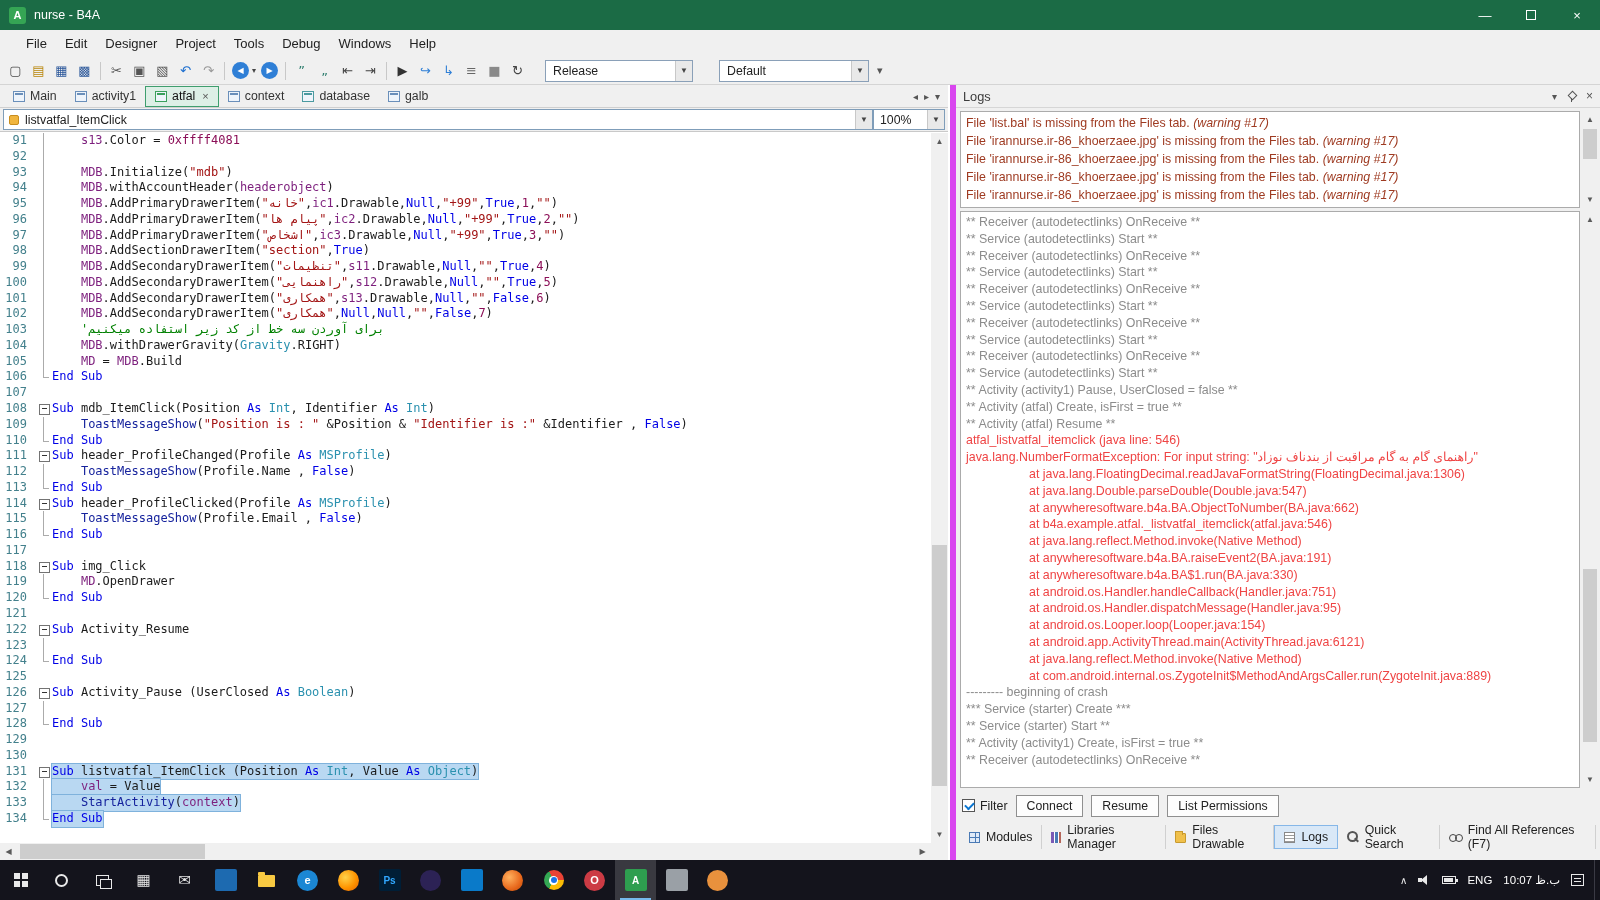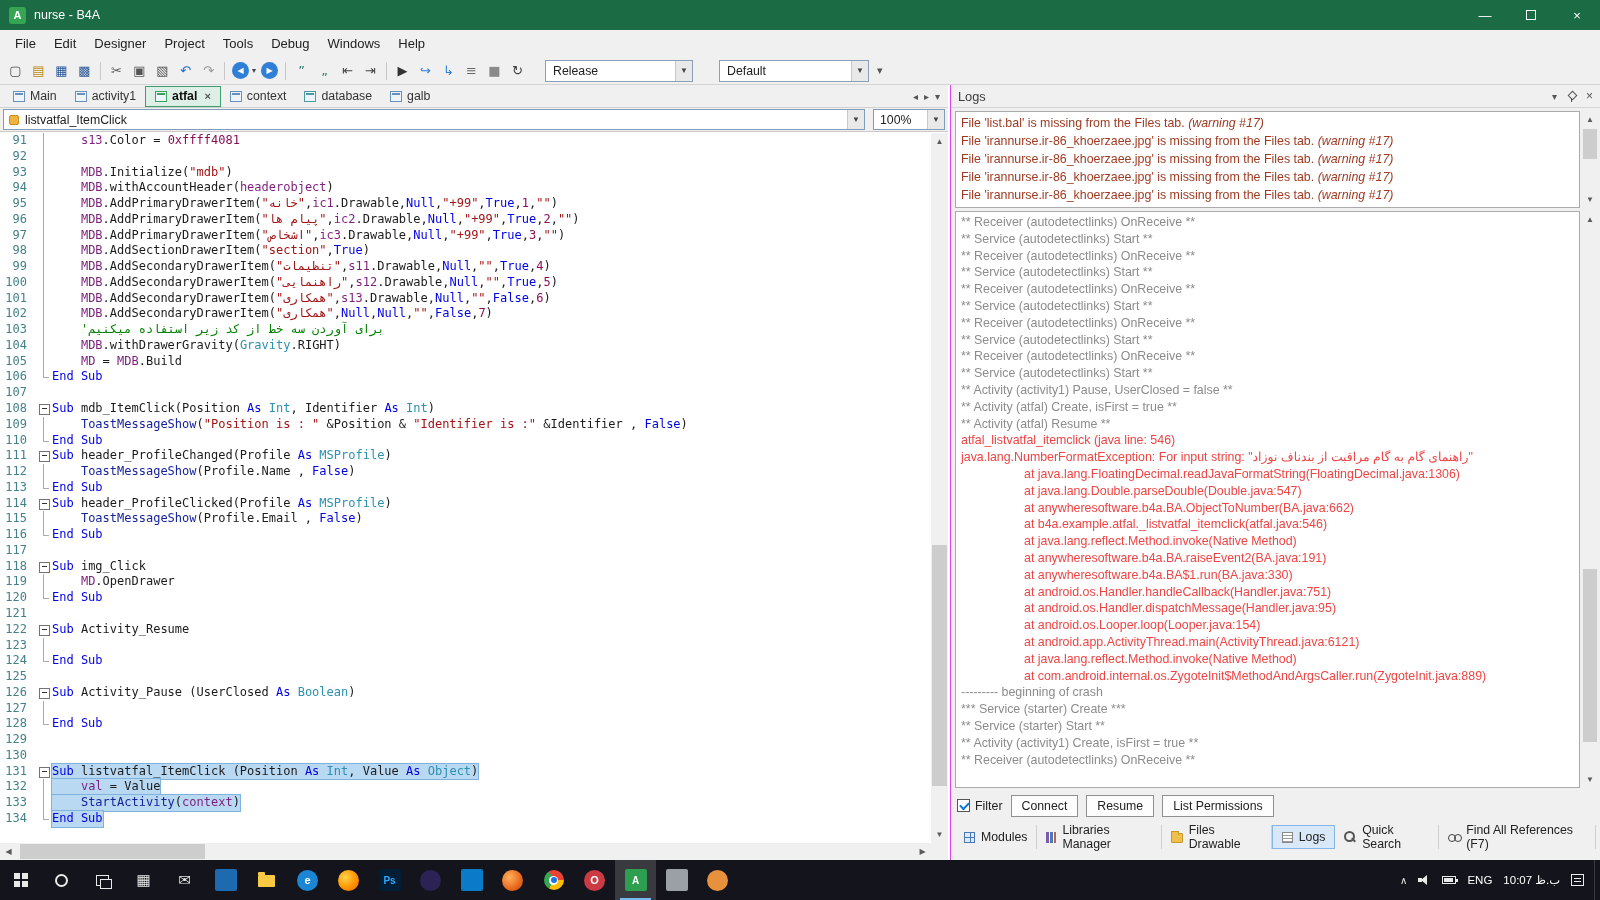--- a/index.html
+++ b/index.html
@@ -9,52 +9,52 @@
 
   
   .titlebar{position:absolute;top:0;left:0;right:0;height:30px;background:#1b6b45;display:flex;align-items:center;color:#fff}
   .app-badge{width:17px;height:17px;margin:0 8px 0 9px;background:#35a554;border-radius:3px;display:flex;align-items:center;justify-content:center;font-size:11px;font-weight:bold;color:#fff}
   .win-title{font-size:12.5px;color:#ffffff}
   .win-controls{margin-left:auto;display:flex;height:100%}
   .wc{width:46px;height:100%;display:flex;align-items:center;justify-content:center;font-size:13px;color:#fff}
   .wc .maxbox{width:10px;height:10px;border:1px solid #fff}
 
   
-  .menubar{position:absolute;top:30px;left:0;right:0;height:27px;background:#f0f0f0;display:flex;align-items:center;padding-left:6px}
+  .menubar{position:absolute;top:30px;left:0;right:0;height:27px;background:#f0f0f0;display:flex;align-items:center;padding-left:17px}
   .menu-item{padding:0 9px;font-size:13px;color:#222;height:100%;display:flex;align-items:center}
 
   
   .toolbar{position:absolute;top:57px;left:0;right:0;height:28px;background:#f0f0f0;border-bottom:1px solid #d4d4d4;display:flex;align-items:center;padding-left:4px}
   .tb-icons{display:flex;align-items:center}
   .tb-btn{width:23px;height:23px;border:none;background:transparent;font-size:13px;display:flex;align-items:center;justify-content:center;font-family:"DejaVu Sans",sans-serif}
   .tb-circle{width:17px;height:17px;margin:0 3px;border:none;border-radius:50%;background:#2f7fd6;color:#fff;font-size:8px;display:flex;align-items:center;justify-content:center}
   .tb-caret{font-size:8px;color:#444;margin-right:2px}
   .tb-sep{width:1px;height:18px;background:#c8c8c8;margin:0 4px}
   .combo{display:flex;align-items:center;height:22px;background:#fff;border:1px solid #8aa0b8;font-size:12.3px;color:#222;padding-left:7px;position:relative}
   .combo .dd{margin-left:auto;width:17px;height:100%;display:flex;align-items:center;justify-content:center;background:#e9e9e9;border-left:1px solid #c8c8c8;font-size:8px;color:#444}
   .combo.release{width:148px;margin-left:16px}
   .combo.profile{width:150px;margin-left:26px}
   .tb-extra{margin-left:8px;font-size:11px;color:#555;border:none;background:transparent}
 
   
   .main{position:absolute;top:85px;left:0;right:0;bottom:40px}
   .left{position:absolute;left:0;top:0;width:948px;bottom:0;background:#fff}
-  .right{position:absolute;left:950px;right:0;top:0;bottom:0;background:#f0f0f0;border-left:1px solid #d946ef}
+  .right{position:absolute;left:950px;right:0;top:0;bottom:0;background:#f0f0f0;border-left:6px solid #d946ef}
 
   
   .tabbar{position:absolute;top:0;left:0;right:0;height:23px;background:#f0f0f0;border-bottom:1px solid #d0d0d0;display:flex;align-items:center;padding-left:4px}
   .tab{display:flex;align-items:center;gap:5px;padding:0 9px;height:21px;font-size:12.3px;color:#333}
-  .tab.active{background:#ddefe6;border:1px solid #3f9e6e;font-weight:bold;color:#111}
+  .tab.active{background:#ddefe6;border:1px solid #3f9e6e;font-weight:normal;color:#111}
   .tabicon{position:relative;width:12px;height:11px;border:1px solid var(--tc,#6a8fba);background:#eef4fb;flex:0 0 12px}
   .tabicon::before{content:"";position:absolute;top:1px;left:1px;right:1px;height:2px;background:var(--tc,#6a8fba)}
   .tab-close{font-size:11px;color:#555;margin-left:2px}
   .tabbar-ctrl{margin-left:auto;display:flex;align-items:center;gap:6px;padding-right:8px;color:#555;font-size:10px}
 
   
-  .code-header{position:absolute;top:23px;left:0;right:0;height:23px;background:#f0f0f0;display:flex;gap:8px;padding:1px 3px;align-items:flex-start}
+  .code-header{position:absolute;top:23px;left:0;right:0;height:23px;background:#f0f0f0;display:flex;gap:0;padding:1px 3px;align-items:flex-start}
   .member-combo{flex:1;height:21px;background:#fff;border:1px solid #7f9db9;display:flex;align-items:center;gap:6px;padding-left:5px;font-size:12.3px;color:#222;position:relative}
   .member-icon{width:10px;height:10px;background:#f0b53e;border:1px solid #c88d1e;border-radius:2px;flex:0 0 10px}
   .member-combo .dd,.zoom-combo .dd{margin-left:auto;width:17px;height:100%;display:flex;align-items:center;justify-content:center;background:#e9e9e9;border-left:1px solid #c8c8c8;font-size:8px;color:#444}
   .zoom-combo{width:72px;height:21px;background:#fff;border:1px solid #7f9db9;display:flex;align-items:center;padding-left:6px;font-size:12.3px;color:#222}
 
   
   .code-wrap{position:absolute;top:46px;left:0;right:0;bottom:0;background:#fff;border-top:1px solid #c9c9c9}
   .code-lines{position:absolute;top:1px;left:0;right:17px;bottom:17px;overflow:hidden;font-family:"DejaVu Sans Mono",monospace;font-size:12px}
   .cl{display:flex;height:15.77px;line-height:15.77px;white-space:pre}
   .ln{flex:0 0 36px;text-align:right;padding-right:9px;color:#43808c}

